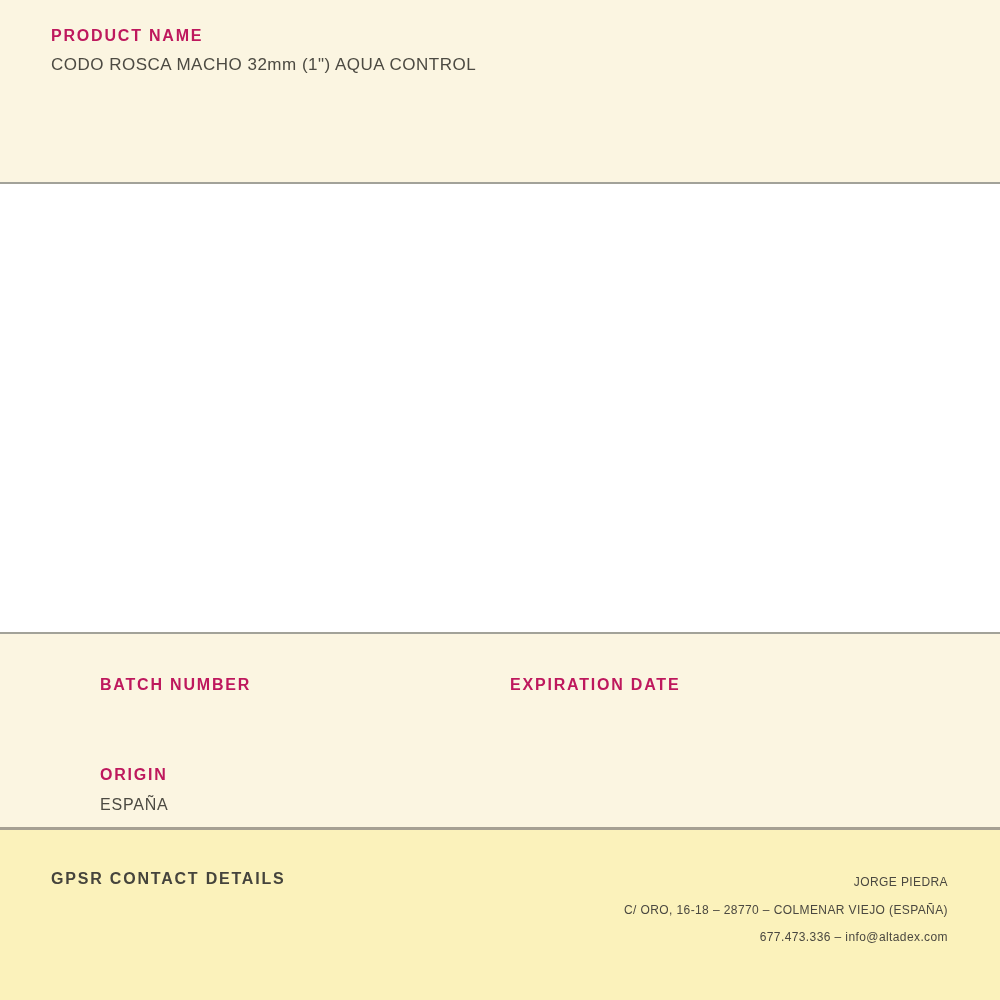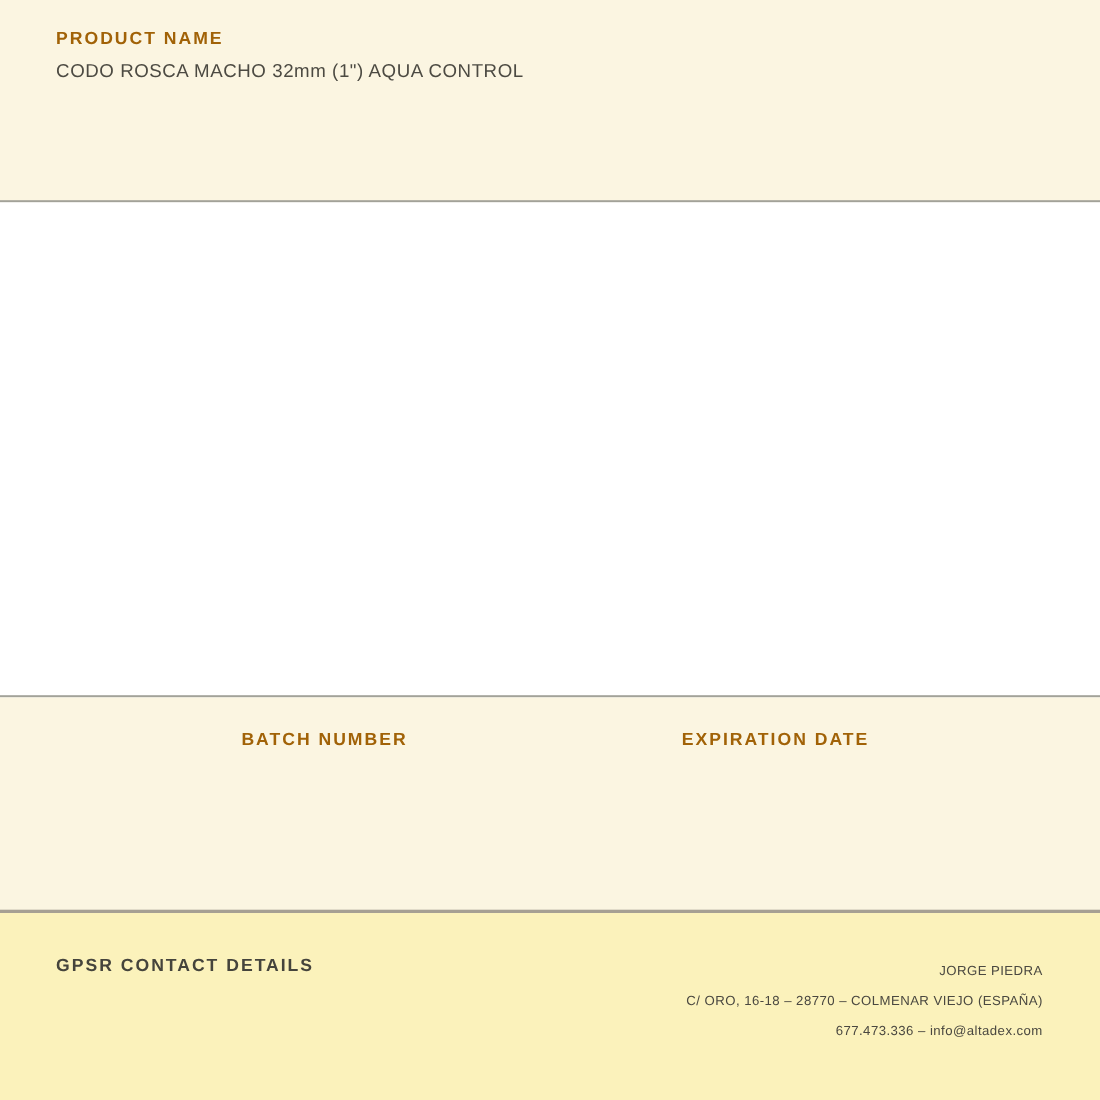--- a/index.html
+++ b/index.html
@@ -22,21 +22,21 @@
     background: #fbf5e1;
     border-bottom: 2px solid #a2a299;
     height: 187px;
     padding: 26px 51px 0 51px;
   }
   .field-label {
     font-size: 16px;
     font-weight: bold;
     letter-spacing: 1.8px;
     line-height: 1.2;
-    color: #a16207;
+    color: #be185d;
   }
   .field-value {
     font-size: 17px;
     letter-spacing: 0.5px;
     line-height: 1.25;
     margin-top: 9px;
     color: #4c4a42;
   }
   .field + .field { margin-top: 44px; }
 
@@ -49,24 +49,23 @@
 
   
   .batch-section {
     background: #fbf5e1;
     border-bottom: 3px solid #a6a093;
     height: 199px;
     padding-top: 29px;
   }
   .two-col-grid {
     width: 800px;
-    margin: 0 auto;
+    margin: 12px auto;
     display: grid;
     grid-template-columns: 1fr 1fr;
-    text-align: center;
     gap: 20px;
   }
   .legal-row { margin-top: 71px; }
   .cell-value {
     font-size: 16px;
     letter-spacing: 0.8px;
     margin-top: 11px;
     color: #4c4a42;
   }
 
@@ -112,20 +111,24 @@
   <section class="batch-section">
     <div class="two-col-grid">
       <div class="cell">
         <div class="field-label">BATCH NUMBER</div>
       </div>
       <div class="cell">
         <div class="field-label">EXPIRATION DATE</div>
       </div>
     </div>
     <div class="two-col-grid legal-row">
+      <div class="cell">
+        <div class="field-label">ORIGIN</div>
+        <div class="cell-value">ESPAÑA</div>
+      </div>
     </div>
   </section>
 
   <section class="contact-section">
     <div class="contact-title">GPSR CONTACT DETAILS</div>
     <div class="contact-lines">
       <div>JORGE PIEDRA</div>
       <div>C/ ORO, 16-18 – 28770 – COLMENAR VIEJO (ESPAÑA)</div>
       <div>677.473.336 – info@altadex.com</div>
     </div>

